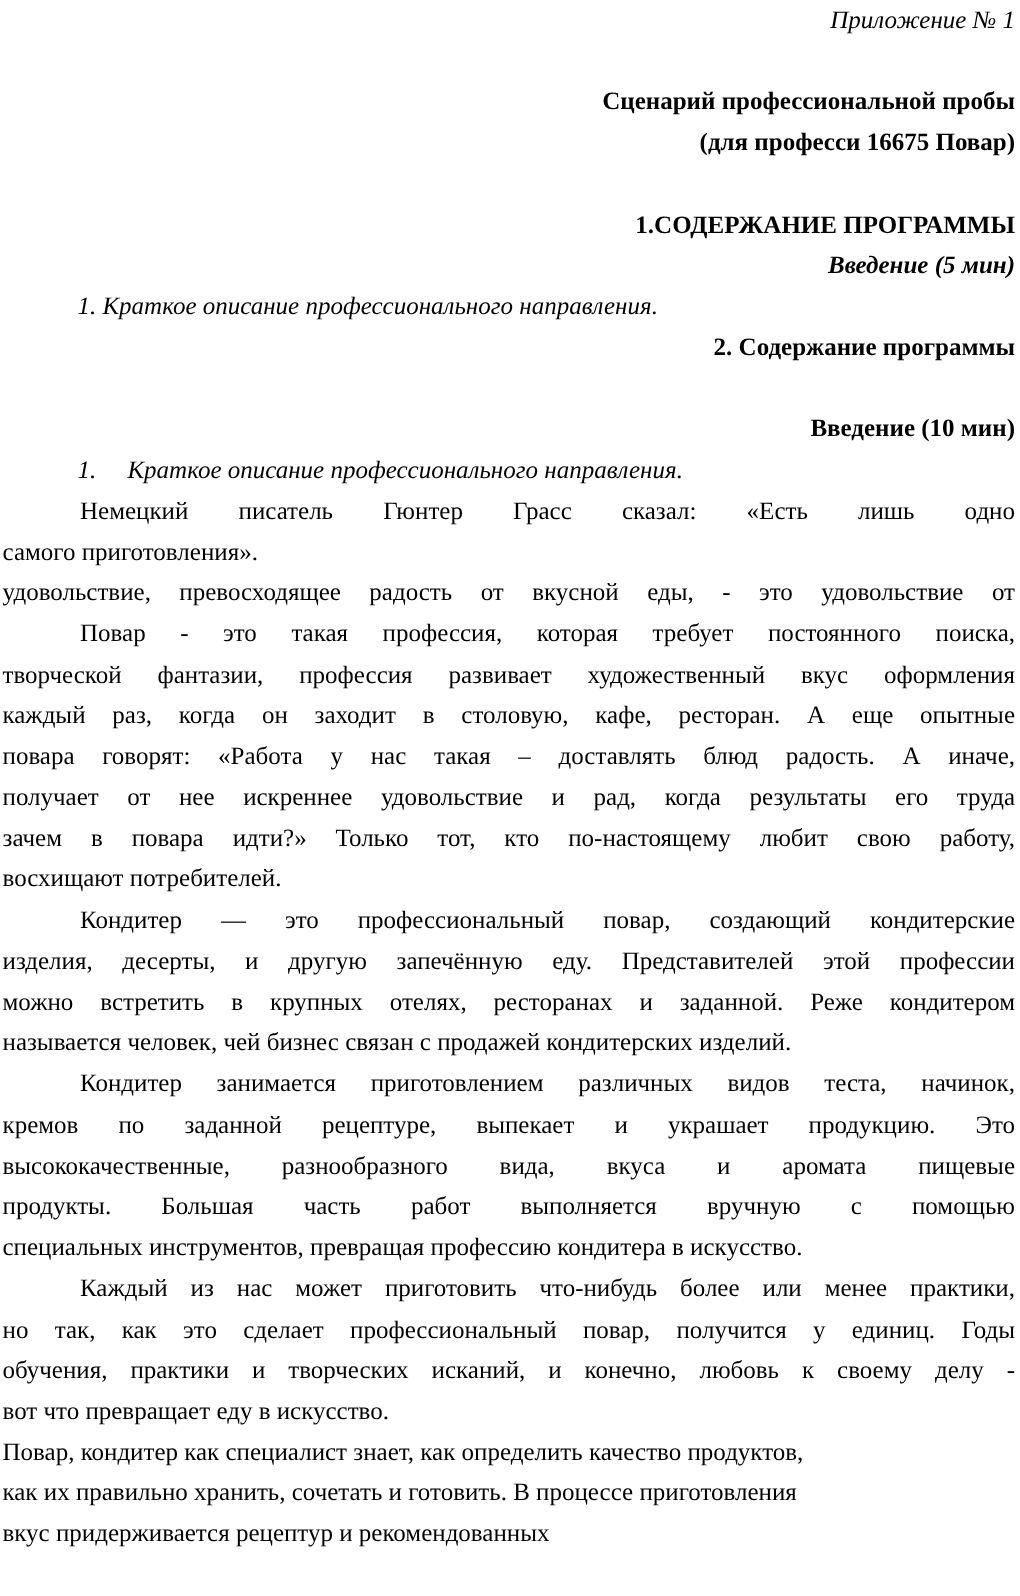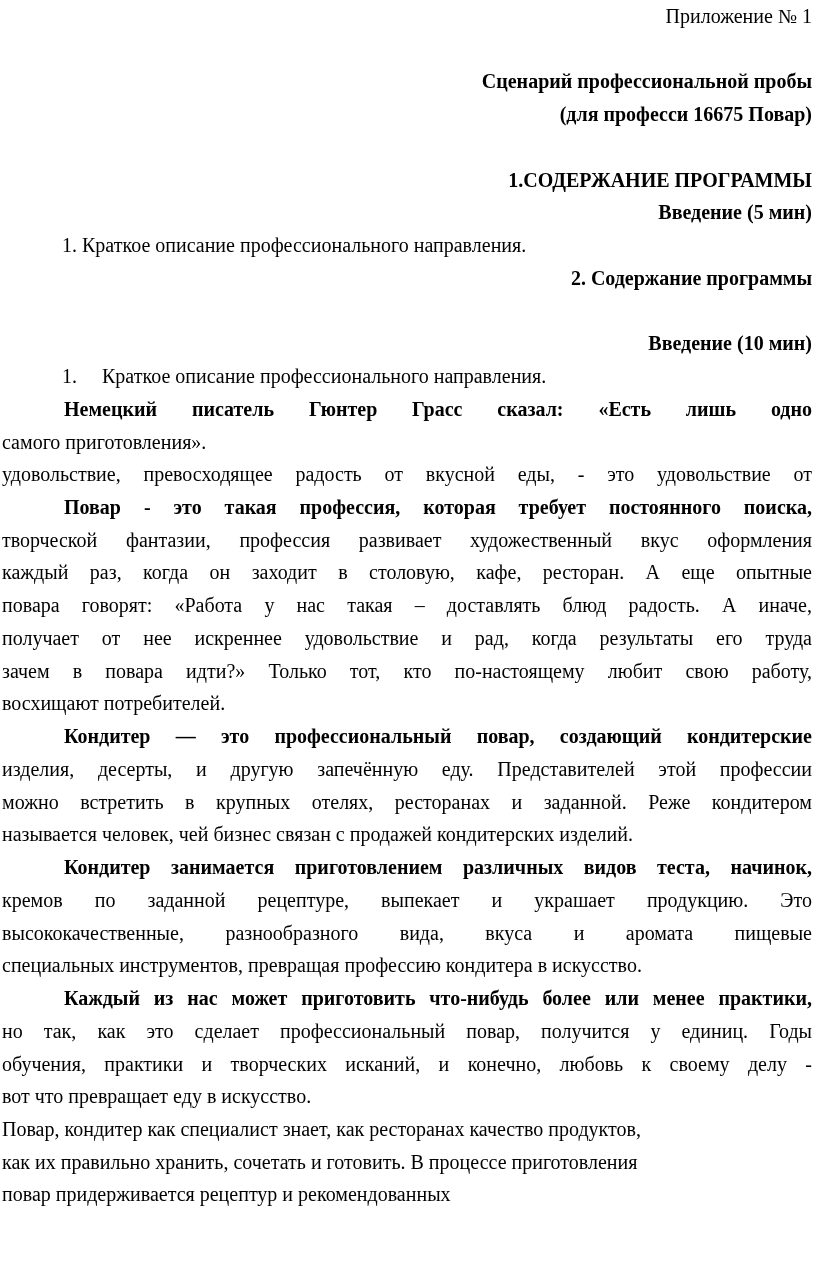--- a/index.html
+++ b/index.html
@@ -13,30 +13,30 @@
     color: #000000;
     font-family: "Liberation Serif", "DejaVu Serif", serif;
     font-size: 20px;
     line-height: 32.74px;
     overflow: hidden;
     -webkit-font-smoothing: antialiased;
   }
   .rt  { text-align: right; }
   .ctr { text-align: center; }
   .b   { font-weight: bold; text-align: right; }
-  .it  { }
+  .it  { font-style: italic; }
   .h   { padding-left: 60px; }           
   .blank { height: 32.74px; }            
   .tab1 { display: inline-block; width: 64px; } 
   .tab2 { display: inline-block; width: 40px; } 
   
   .para .ln { text-align: justify; text-align-last: justify; text-justify: inter-word; }
   .para .ln.last { text-align-last: left; }
   .para.ragged .ln { text-align: left; text-align-last: left; }
-  .para .ln.ind { text-indent: 62px; font-weight: bold; }
+  .para .ln.ind { text-indent: 62px; }
 </style>
 </head>
 <body>
 
 <div class="page">
 
   <div class="rt it">Приложение № 1</div>
 
   <div class="blank"></div>
 
@@ -73,27 +73,28 @@
   <div class="para">
       <div class="ln ind">Кондитер — это профессиональный повар, создающий кондитерские</div>
       <div class="ln">изделия, десерты, и другую запечённую еду. Представителей этой профессии</div>
       <div class="ln">можно встретить в крупных отелях, ресторанах и заданной. Реже кондитером</div>
       <div class="ln last">называется человек, чей бизнес связан с продажей кондитерских изделий.</div>
     </div>
   <div class="para">
       <div class="ln ind">Кондитер занимается приготовлением различных видов теста, начинок,</div>
       <div class="ln">кремов по заданной рецептуре, выпекает и украшает продукцию. Это</div>
       <div class="ln">высококачественные, разнообразного вида, вкуса и аромата пищевые</div>
+      <div class="ln">продукты. Большая часть работ выполняется вручную с помощью</div>
       <div class="ln last">специальных инструментов, превращая профессию кондитера в искусство.</div>
     </div>
   <div class="para">
       <div class="ln ind">Каждый из нас может приготовить что-нибудь более или менее практики,</div>
       <div class="ln">но так, как это сделает профессиональный повар, получится у единиц. Годы</div>
       <div class="ln">обучения, практики и творческих исканий, и конечно, любовь к своему делу -</div>
       <div class="ln last">вот что превращает еду в искусство.</div>
     </div>
   <div class="para ragged">
-      <div class="ln">Повар, кондитер как специалист знает, как ресторанах качество продуктов,</div>
+      <div class="ln">Повар, кондитер как специалист знает, как определить качество продуктов,</div>
       <div class="ln">как их правильно хранить, сочетать и готовить. В процессе приготовления</div>
-      <div class="ln last">повар придерживается рецептур и рекомендованных</div>
+      <div class="ln last">вкус придерживается рецептур и рекомендованных</div>
     </div>
 
 </div>
 
 </body></html>

